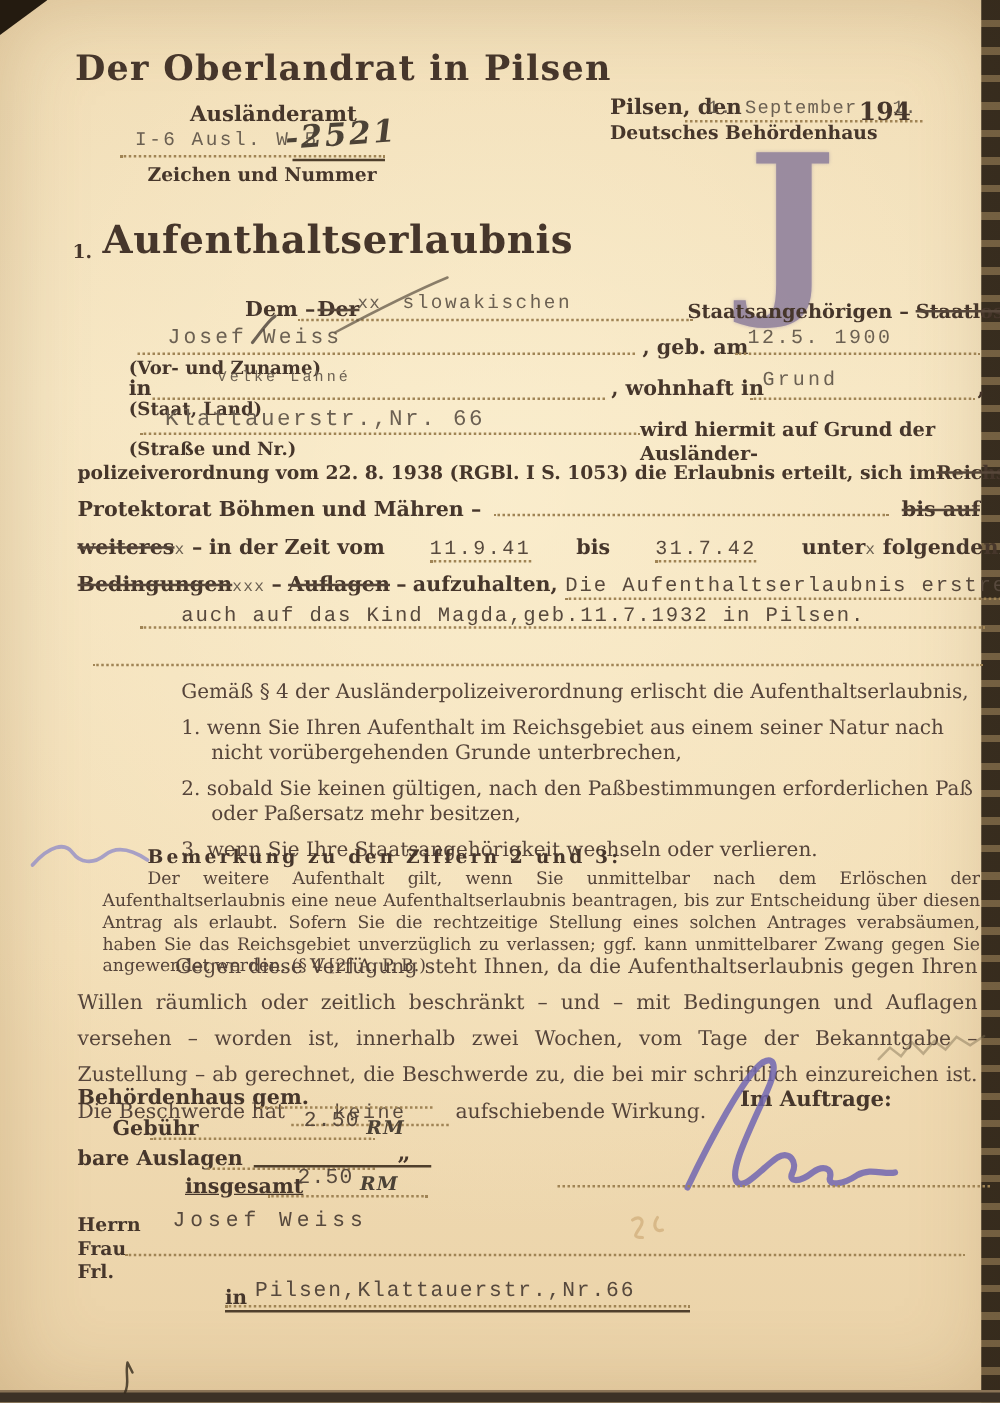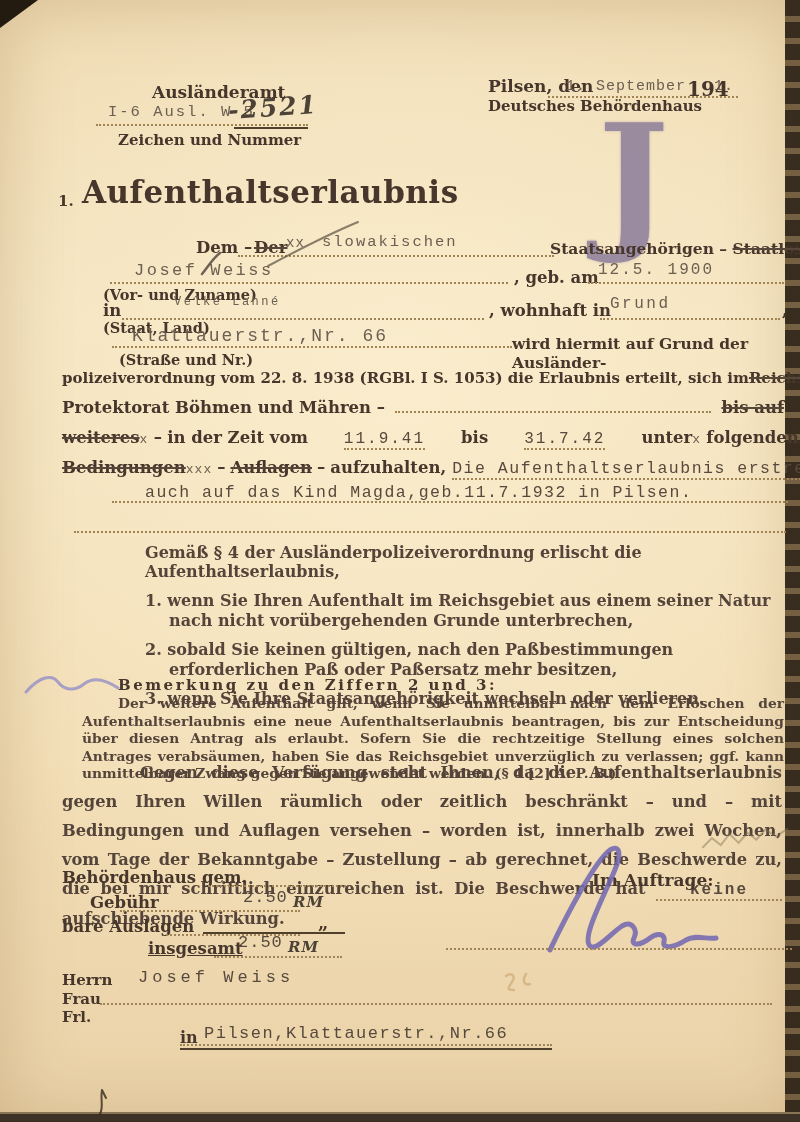--- a/index.html
+++ b/index.html
@@ -8,21 +8,21 @@
     position:relative;width:800px;height:1122px;overflow:hidden;
     background:
       radial-gradient(120% 85% at 50% 35%, rgba(255,246,218,.55), rgba(255,246,218,0) 62%),
       linear-gradient(180deg,#efdab2 0%,#f4e2bd 28%,#f2ddb5 68%,#ead2a8 100%);
     box-shadow: inset 0 0 70px rgba(140,100,50,.28);
     font-family:"DejaVu Serif","Liberation Serif",serif;
     color:#44342a;
   }
   .abs{position:absolute;}
   .printed{font-family:"DejaVu Serif","Liberation Serif",serif;font-weight:700;color:#46362b;}
-  .printed-light{font-family:"DejaVu Serif","Liberation Serif",serif;font-weight:700;color:#55443a;}
+  .printed-light{font-family:"DejaVu Serif","Liberation Serif",serif;font-weight:400;color:#55443a;}
   .typed{font-family:"Liberation Mono","DejaVu Sans Mono",monospace;color:#6b6052;letter-spacing:1px;white-space:pre;}
   .typed-dark{font-family:"Liberation Mono","DejaVu Sans Mono",monospace;color:#57493d;letter-spacing:1px;white-space:pre;}
   .hand{font-family:"DejaVu Serif","Liberation Serif",serif;font-style:italic;color:#4c4236;}
   .xout{text-decoration:line-through;text-decoration-thickness:2px;text-decoration-color:#57473a;}
   .dotted-u{border-bottom:2px dotted #a08455;}
   .rule-dotted{border-bottom:2px dotted #a08455;height:0;}
   .rule-solid{background:#4f3f2c;}
   .nowrap{white-space:nowrap;}
   .flexrow{display:flex;align-items:baseline;}
   .fill{flex:1;}
@@ -31,20 +31,21 @@
 </style>
 </head>
 <body>
 
 <div id="paper">
 
   <div class="abs" style="left:0;top:0;width:38px;height:28px;background:#241b10;clip-path:polygon(0 0,100% 0,0 100%);"></div>
   <div class="abs" style="left:785px;top:0;width:15px;height:1122px;background:repeating-linear-gradient(180deg,#281e12 0 16px,#6a5638 16px 22px);opacity:.92;"></div>
   <div class="abs" style="left:0;top:1112px;width:800px;height:10px;background:#3c3226;border-top:2px solid #8a7456;"></div>
 
+  <div class="abs printed" style="left:60px;top:38px;font-size:28px;letter-spacing:1px;">Der Oberlandrat in Pilsen</div>
   <div class="abs printed" style="left:152px;top:82px;font-size:17px;">Ausländeramt</div>
   <span class="abs typed" style="left:108px;top:103px;font-size:15.5px;letter-spacing:2px;">I-6 Ausl. W 5</span>
   <span class="abs hand" style="left:228px;top:93px;font-size:25px;font-weight:700;letter-spacing:2px;transform:rotate(-4deg);">-2521</span>
   <div class="abs rule-dotted" style="left:96px;top:124px;width:212px;"></div>
   <div class="abs rule-solid" style="left:234px;top:127px;width:74px;height:2px;"></div>
   <div class="abs printed" style="left:118px;top:131px;font-size:15px;">Zeichen und Nummer</div>
 
   <span class="abs printed" style="left:488px;top:76px;font-size:17px;">Pilsen, den</span>
   <span class="abs typed" style="left:566px;top:78px;font-size:15px;font-family:Liberation Mono, monospace;">1. September</span>
   <span class="abs printed" style="left:687px;top:77px;font-size:20px;">194</span>
@@ -85,21 +86,21 @@
   <div class="abs rule-dotted" style="left:122px;top:318px;width:362px;"></div>
   <span class="abs printed" style="left:489px;top:301px;font-size:16.5px;">, wohnhaft in</span>
   <span class="abs typed" style="left:610px;top:295px;font-size:16px;letter-spacing:2.5px;">Grund</span>
   <div class="abs rule-dotted" style="left:600px;top:318px;width:180px;"></div>
   <span class="abs printed" style="left:782px;top:301px;font-size:16.5px;">,</span>
   <div class="abs printed" style="left:103px;top:319px;font-size:14.5px;">(Staat, Land)</div>
 
   <span class="abs typed" style="left:132px;top:326px;font-size:18px;letter-spacing:2px;">Klattauerstr.,Nr. 66</span>
   <div class="abs rule-dotted" style="left:112px;top:346px;width:400px;"></div>
   <span class="abs printed" style="left:512px;top:334px;font-size:15.5px;">wird hiermit auf Grund der Ausländer-</span>
-  <div class="abs printed" style="left:119px;top:351px;font-size:14.5px;">(Straße und Nr.)</div>
+  <div class="abs printed" style="left:103px;top:351px;font-size:14.5px;">(Straße und Nr.)</div>
 
   <div class="abs flexrow" style="left:62px;top:368px;width:722px;justify-content:space-between;">
     <span class="printed nowrap" style="font-size:15px;">polizeiverordnung vom 22. 8. 1938 (RGBl. I S. 1053) die Erlaubnis erteilt, sich im</span>
     <span class="nowrap"><span class="printed xout" style="font-size:15px;">Reichsgebiet</span></span>
   </div>
 
   <div class="abs flexrow" style="left:62px;top:398px;width:722px;">
     <span class="printed nowrap" style="font-size:16.5px;">Protektorat Böhmen und Mähren –</span>
     <span class="fill rule-dotted" style="align-self:flex-end;margin:0 10px 4px 10px;"></span>
     <span class="printed xout nowrap" style="font-size:16.5px;">bis auf</span>

